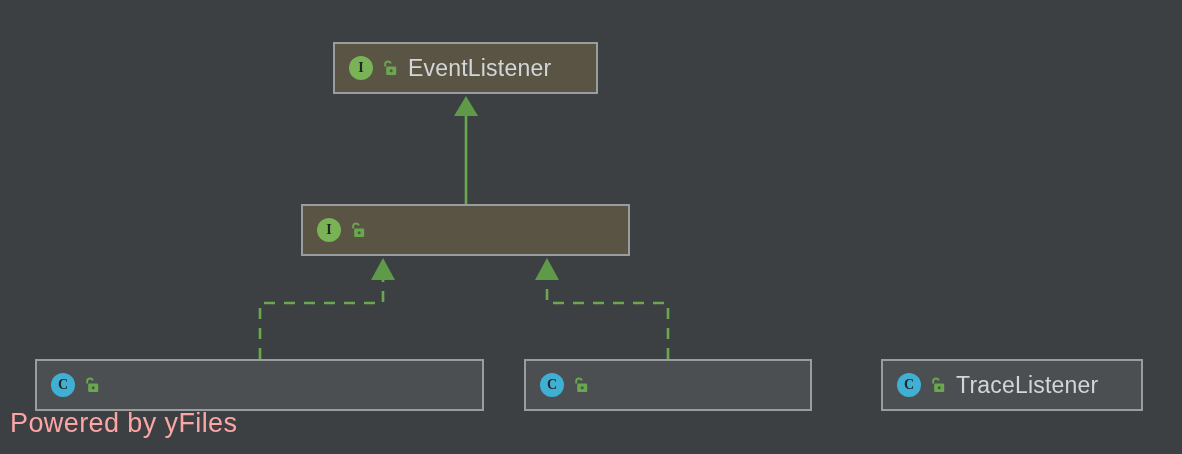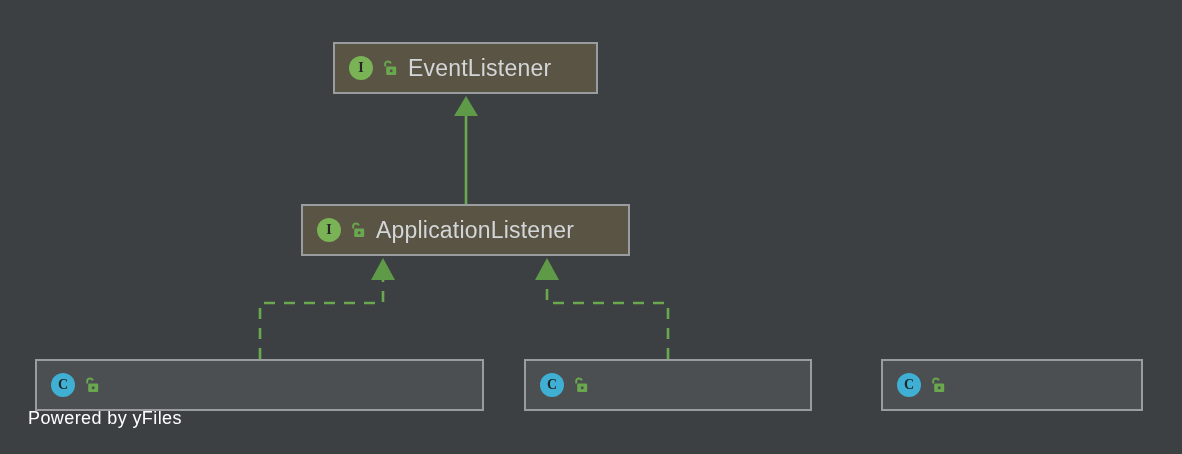--- a/index.html
+++ b/index.html
@@ -64,24 +64,24 @@
     display: block;
   }
   .node-label {
     margin-left: 11px;
     font-size: 23px;
     color: #d3d6d8;
     letter-spacing: 0.2px;
   }
   .watermark {
     position: absolute;
-    left: 28px;
+    left: 10px;
     top: 408px;
-    font-size: 18px;
-    color: #ffffff;
+    font-size: 27px;
+    color: #fca5a5;
     letter-spacing: 0.4px;
   }
 </style>
 </head>
 <body>
 
 <div id="canvas">
 
   <svg id="edge-layer" viewBox="0 0 1182 454" width="1182" height="454">
     <defs>
@@ -116,21 +116,20 @@
     <span class="node-label">EventListener</span>
   </div>
 
   <div class="node interface" style="left:301px; top:204px; width:329px; height:52px;">
     <span class="icon-type t-interface">I</span>
     <svg class="icon-lock" viewBox="0 0 16 18">
       <path d="M4.2 7.4 V4.6 a2.9 2.9 0 0 1 5.6 0" fill="none" stroke="#6aa84f" stroke-width="1.9"></path>
       <rect x="5.2" y="7.6" width="10" height="8.4" rx="1.2" fill="#6aa84f"></rect>
       <circle cx="10.2" cy="11.8" r="1.5" fill="#595443"></circle>
     </svg>
-    <span class="node-label">ApplicationListener</span>
   </div>
 
   <div class="node cls" style="left:35px; top:359px; width:449px; height:52px;">
     <span class="icon-type t-class">C</span>
     <svg class="icon-lock" viewBox="0 0 16 18">
       <path d="M4.2 7.4 V4.6 a2.9 2.9 0 0 1 5.6 0" fill="none" stroke="#6aa84f" stroke-width="1.9"></path>
       <rect x="5.2" y="7.6" width="10" height="8.4" rx="1.2" fill="#6aa84f"></rect>
       <circle cx="10.2" cy="11.8" r="1.5" fill="#4c4f51"></circle>
     </svg>
   </div>
@@ -144,17 +143,18 @@
     </svg>
   </div>
 
   <div class="node cls" style="left:881px; top:359px; width:262px; height:52px;">
     <span class="icon-type t-class">C</span>
     <svg class="icon-lock" viewBox="0 0 16 18">
       <path d="M4.2 7.4 V4.6 a2.9 2.9 0 0 1 5.6 0" fill="none" stroke="#6aa84f" stroke-width="1.9"></path>
       <rect x="5.2" y="7.6" width="10" height="8.4" rx="1.2" fill="#6aa84f"></rect>
       <circle cx="10.2" cy="11.8" r="1.5" fill="#4c4f51"></circle>
     </svg>
+    <span class="node-label">TraceListener</span>
   </div>
 
   <div class="watermark">Powered by yFiles</div>
 
 </div>
 
 </body></html>

